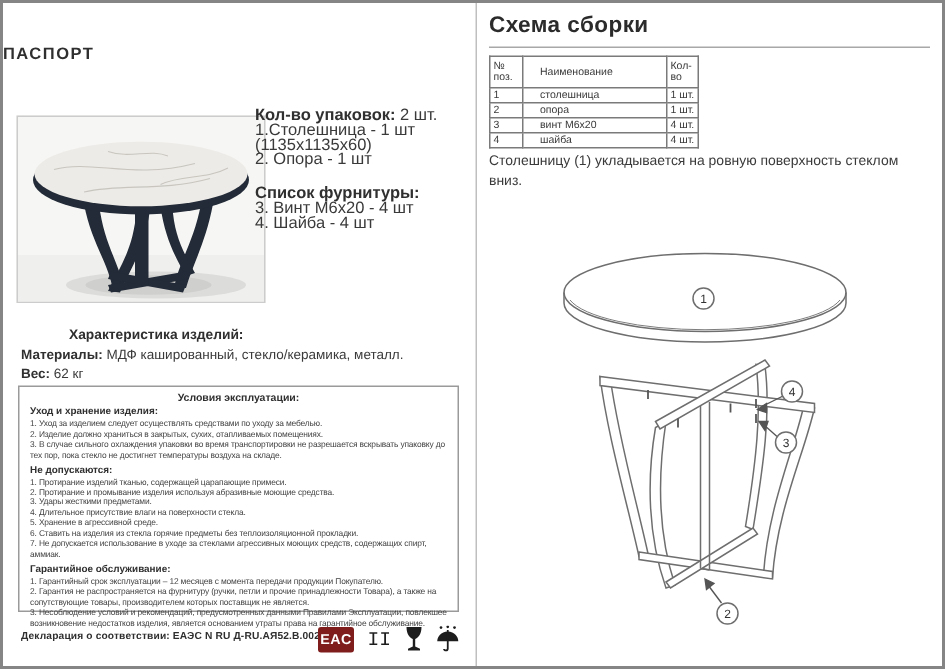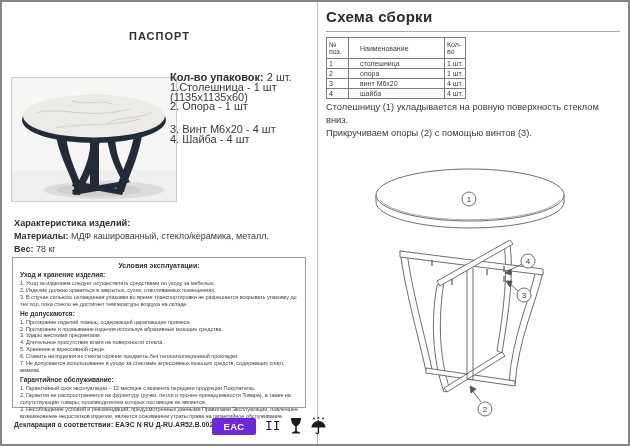--- a/index.html
+++ b/index.html
@@ -4,39 +4,39 @@
 <style>
   html,body{margin:0;padding:0;background:#e8e8e8;}
   .page{
     position:relative;width:630px;height:446px;background:#ffffff;
     font-family:"Liberation Sans", sans-serif;color:#3a3a3a;overflow:hidden;
   }
   .page-border{position:absolute;inset:0;border:2px solid #858585;pointer-events:none;z-index:50;}
   .divider{position:absolute;left:317px;top:2px;width:1px;height:442px;background:#bfbfbf;}
 
   
-  .passport-title{position:absolute;left:2px;top:30px;width:315px;text-align:center;
+  .passport-title{position:absolute;left:2px;top:30px;width:315px;text-align:left;
     font-size:11px;font-weight:bold;letter-spacing:1px;color:#2f2f2f;}
   .photo{position:absolute;left:11px;top:77px;width:166px;height:125px;border:1px solid #cccccc;
     box-sizing:border-box;background:#f6f6f4;}
   .info-block{position:absolute;left:170px;top:73px;font-size:11px;line-height:9.8px;color:#3a3a3a;width:126px;}
   .info-block .grp2{margin-top:13px;}
   .b{font-weight:bold;color:#303030;}
   .chars{position:absolute;left:14px;top:217px;font-size:9px;line-height:13px;width:296px;}
-  .chars .hd{font-weight:bold;font-size:9.2px;color:#2f2f2f;}
+  .chars .hd{font-weight:bold;font-size:9.2px;color:#2f2f2f;margin-left:32px;}
 
   .cond-box{position:absolute;left:12px;top:257px;width:294px;height:151px;box-sizing:border-box;
     border:1px solid #9a9a9a;padding:4px 7px 2px 7px;}
   .cond-title{text-align:center;font-size:7px;font-weight:bold;color:#2f2f2f;margin-bottom:2px;}
   .cond-hd{font-size:6.6px;font-weight:bold;color:#2f2f2f;line-height:8px;margin:2px 0 1px 0;}
   .cond-it{font-size:5.6px;line-height:6.9px;letter-spacing:-0.1px;color:#444;}
 
   .declaration{position:absolute;left:14px;top:421px;font-size:6.8px;font-weight:600;color:#2e2e2e;letter-spacing:0.1px;}
   .marks{position:absolute;left:212px;top:415px;height:22px;display:flex;align-items:center;gap:9px;}
-  .eac{width:44px;height:17px;background:#6d28d9;color:#ffffff;border-radius:2px;
+  .eac{width:24px;height:17px;background:#7f1d1d;color:#ffffff;border-radius:2px;
     display:flex;align-items:center;justify-content:center;font-size:9.5px;font-weight:bold;letter-spacing:0.3px;}
   .roman{font-family:Liberation Mono, monospace;font-size:13px;color:#1d1d1d;line-height:17px;}
 
   
   .scheme-head{position:absolute;left:326px;top:8px;width:294px;border-bottom:1px solid #a8a8a8;
     padding-bottom:6px;font-size:15px;font-weight:bold;color:#2b2b2b;letter-spacing:0.3px;}
   .parts{position:absolute;left:326px;top:37px;border-collapse:collapse;font-size:7px;color:#3a3a3a;}
   .parts th,.parts td{border:1px solid #7a7a7a;font-weight:normal;text-align:left;}
   .parts th{padding:3px 2px;}
   .parts td{padding:1px 2px;}
@@ -83,29 +83,30 @@
       </g>
     </svg>
   </div>
 
   <div class="info-block">
     <div><span class="b">Кол-во упаковок:</span> <span>2 шт.</span></div>
     <div>1.Столешница - 1 шт</div>
     <div>(1135х1135х60)</div>
     <div>2. Опора  - 1 шт</div>
     <div class="grp2">
+      <div class="b">Список фурнитуры:</div>
       <div>3. Винт М6х20 - 4 шт</div>
       <div>4. Шайба - 4 шт</div>
     </div>
   </div>
 
   <div class="chars">
     <div class="hd">Характеристика изделий:</div>
     <div><span class="b">Материалы:</span><span> МДФ кашированный, стекло/керамика, металл.</span></div>
-    <div><span class="b">Вес:</span><span> 78 кг</span></div>
+    <div><span class="b">Вес:</span><span> 62 кг</span></div>
   </div>
 
   <div class="cond-box">
     <div class="cond-title">Условия эксплуатации:</div>
 
     <div class="cond-hd">Уход и хранение изделия:</div>
     <div class="cond-it">1. Уход за изделием следует осуществлять средствами по уходу за мебелью.</div>
     <div class="cond-it">2. Изделие должно храниться в закрытых, сухих, отапливаемых помещениях.</div>
     <div class="cond-it">3. В случае сильного охлаждения упаковки во время транспортировки не разрешается вскрывать упаковку до тех пор, пока стекло не достигнет температуры воздуха на складе.</div>
 
@@ -173,21 +174,20 @@
     <tr>
       <td>4</td>
       <td class="col-name">шайба</td>
       <td>4 шт.</td>
     </tr>
   </tbody>
     </table>
 
   <div class="instructions">
     <div>Столешницу (1) укладывается на ровную поверхность стеклом вниз.</div>
-    <div>Прикручиваем опоры (2) с помощью винтов (3).</div>
   </div>
 
   <div class="diagram">
     <svg width="304" height="302" viewBox="0 0 304 302">
       <g stroke="#6e6e6e" stroke-width="1" fill="none">
 
         <ellipse cx="152" cy="55" rx="94" ry="26" fill="#ffffff"></ellipse>
         <path d="M58,55 L58,62 A94,26 0 0 0 246,62 L246,55"></path>
         <path d="M62,60 A92,25 0 0 0 242,60" stroke-width="0.6"></path>
 

